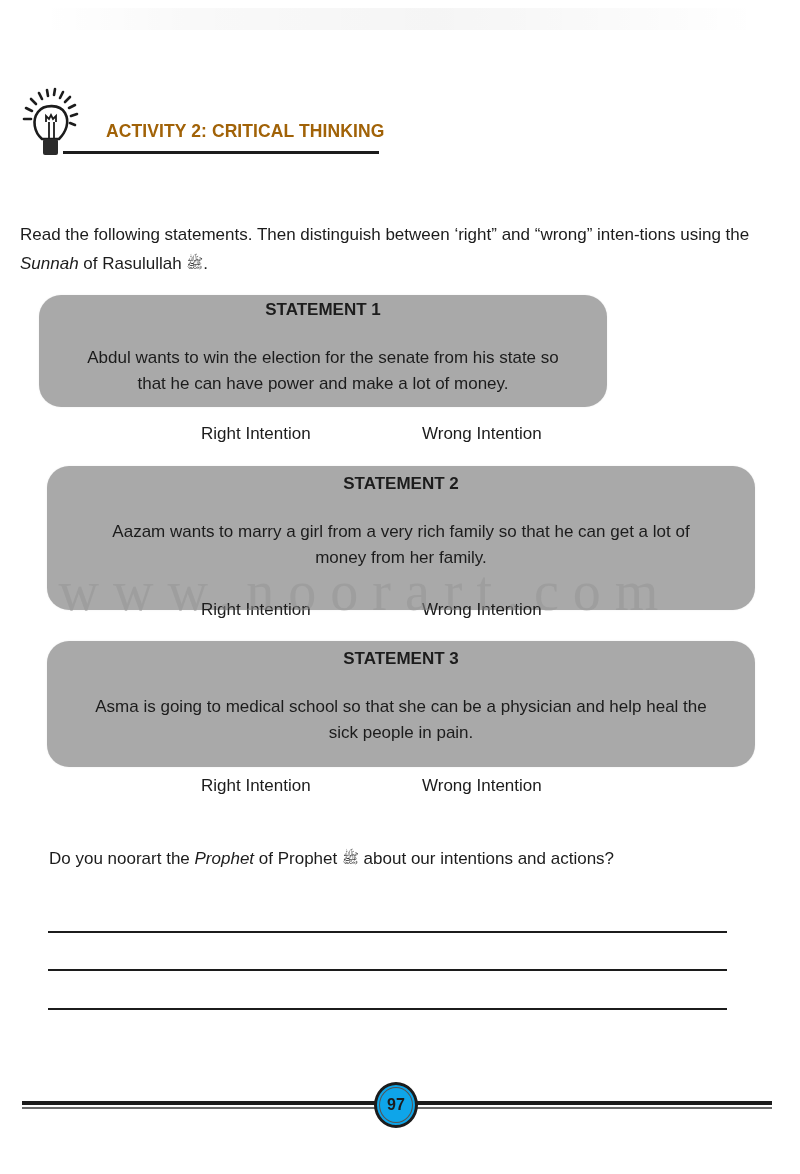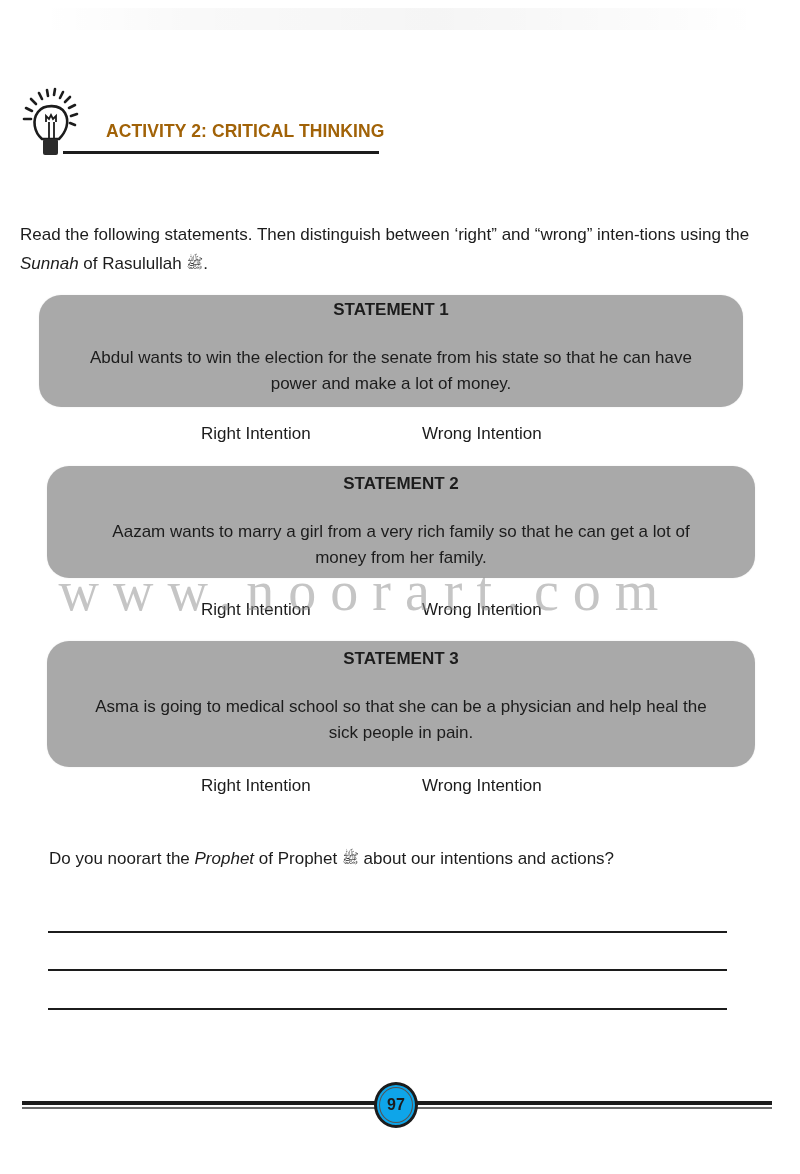--- a/index.html
+++ b/index.html
@@ -33,22 +33,22 @@
   .pbuh { font-size: 14px; vertical-align: 1px; color: #333; }
 
   
   .stmt {
     background: #a9a9a9; border-radius: 22px;
     box-shadow: 0 0 2px rgba(0,0,0,0.08);
     text-align: center; color: #1c1c1c;
   }
   .stmt .st-title { font-size: 17px; font-weight: bold; margin-top: 3px; line-height: 24px; }
   .stmt .st-body  { font-size: 17px; line-height: 26px; margin-top: 23px; padding: 0 40px; }
-  #stmt1 { left: 39px; top: 295px; width: 704px; height: 112px; }
-  #stmt2 { left: 47px; top: 466px; width: 708px; height: 112px; }
+  #stmt1 { left: 39px; top: 295px; width: 568px; height: 112px; }
+  #stmt2 { left: 47px; top: 466px; width: 708px; height: 144px; }
   #stmt3 { left: 47px; top: 641px; width: 708px; height: 126px; }
   #stmt2 .st-title { margin-top: 6px; }
   #stmt3 .st-title { margin-top: 6px; }
 
   .choice { font-size: 17px; color: #1c1c1c; white-space: nowrap; cursor: pointer; }
 
   
   .watermark {
     left: 0; top: 563px; width: 651px; text-align: center;
     font-family: "Liberation Serif", "DejaVu Serif", serif;

